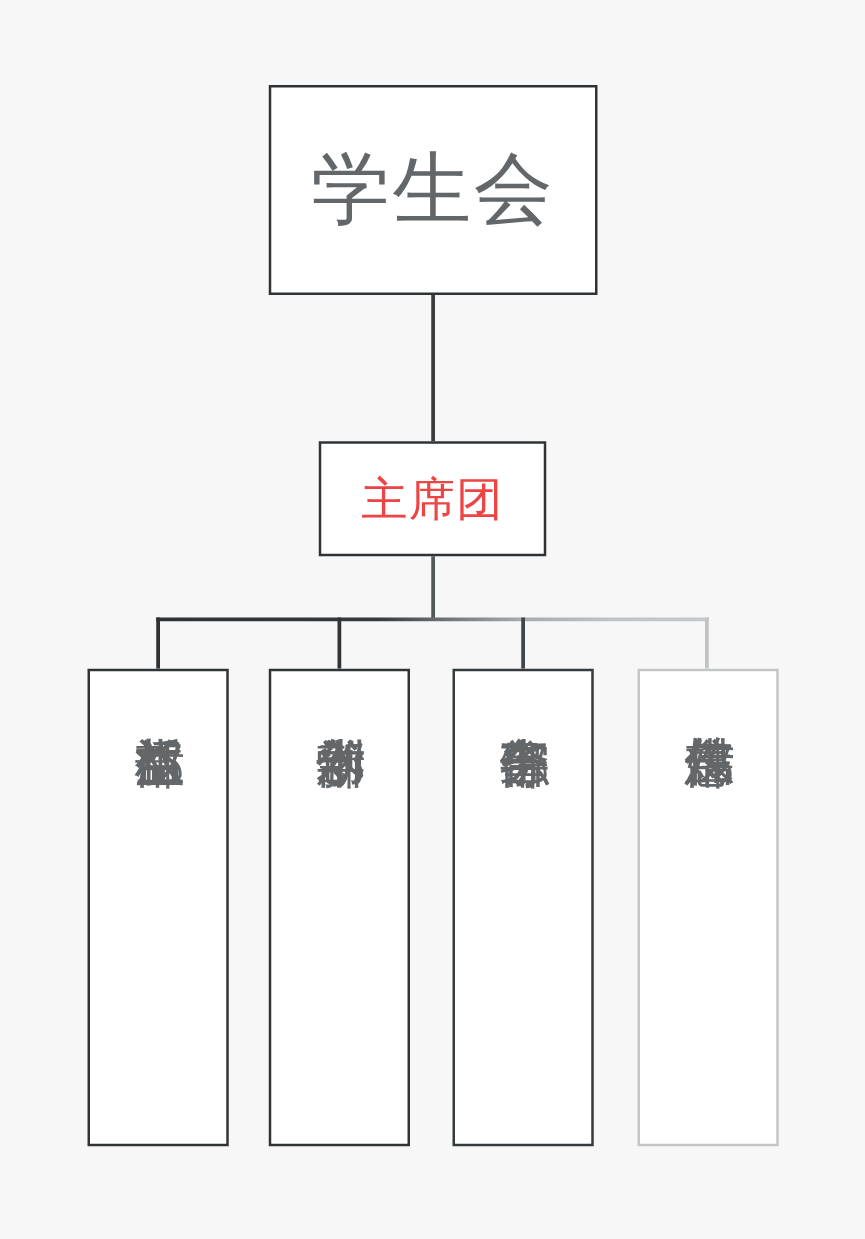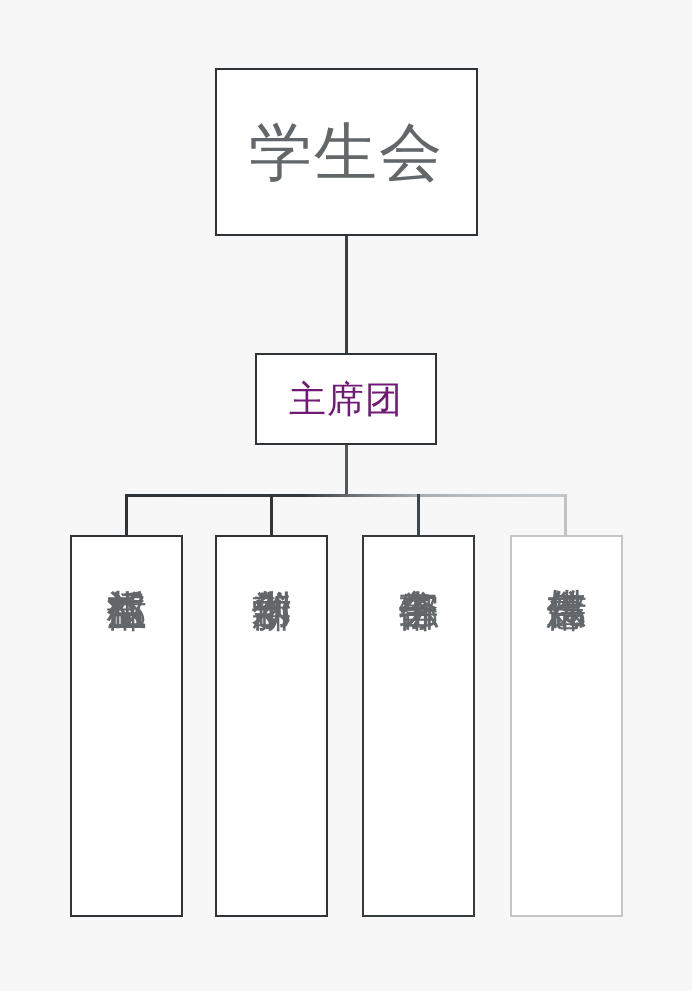--- a/index.html
+++ b/index.html
@@ -53,21 +53,21 @@
     left: 255px;
     top: 353px;
     width: 182px;
     height: 92px;
     border: 2px solid #2f3336;
   }
   #node-presidium-box .node-label {
     font-size: 37px;
     line-height: 1;
     letter-spacing: 1px;
-    color: #701a75;
+    color: #ef4444;
     white-space: nowrap;
   }
 
   
   .dept {
     top: 535px;
     height: 382px;
     width: 113px;
     align-items: flex-start;
     justify-content: center;

